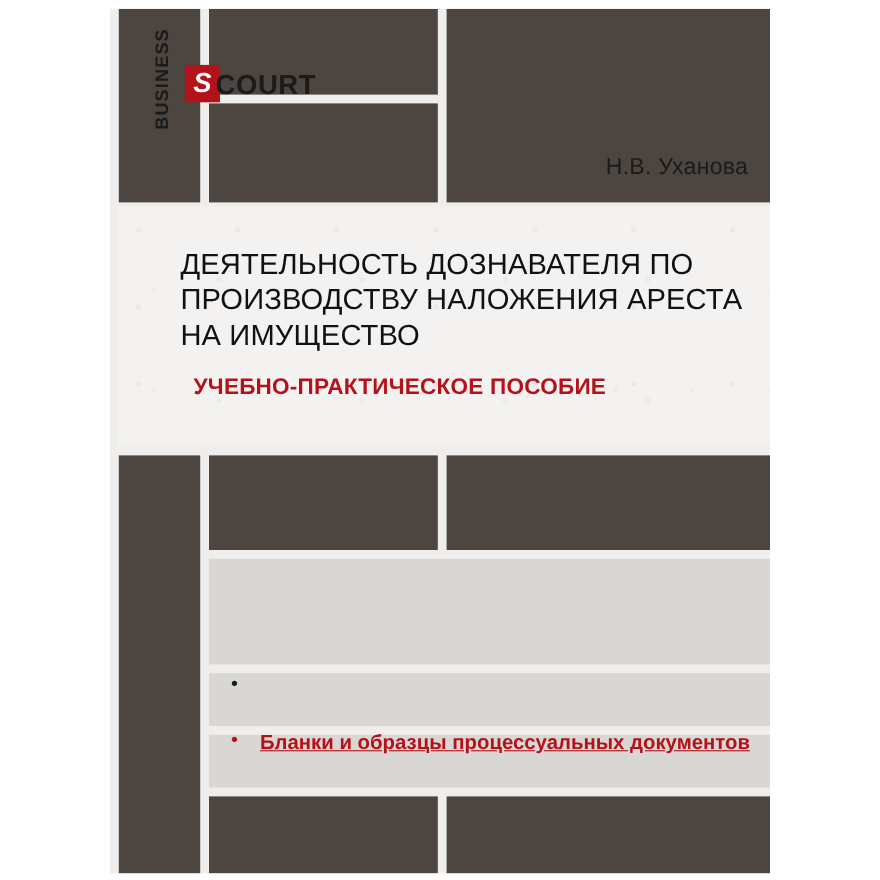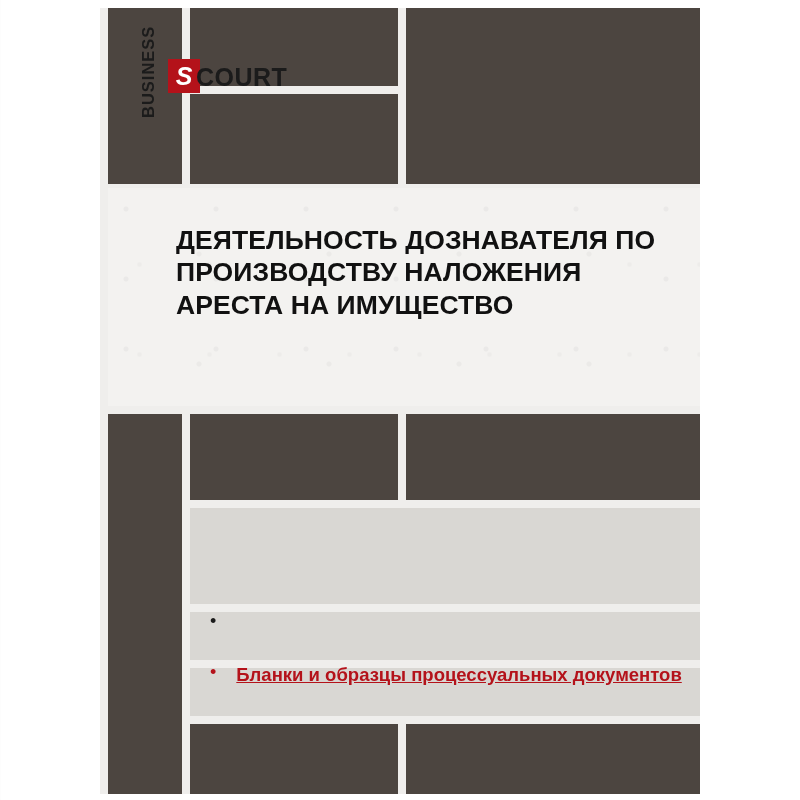--- a/index.html
+++ b/index.html
@@ -128,25 +128,25 @@
     top: 140px;
     font-size: 21px;
     color: #1b1b1b;
     font-weight: normal;
     letter-spacing: 0.2px;
   }
 
   
   .title {
     position: absolute;
-    left: 176px;
+    left: 164px;
     top: 224px;
     width: 520px;
     font-size: 26.5px;
-    font-weight: bold;
+    font-weight: normal;
     line-height: 1.22;
     color: #111111;
     text-transform: uppercase;
     letter-spacing: 0.1px;
   }
   .subtitle {
     position: absolute;
     left: 176px;
     top: 340px;
     width: 520px;
@@ -221,22 +221,24 @@
   <div class="edge edge-bottom"></div>
 
   <div class="logo-wrap">
     <div class="logo-mark">
       <span>S</span>
     </div>
     <div class="logo-word">COURT</div>
     <div class="logo-vert">BUSINESS</div>
   </div>
 
+  <div class="author">Н.В. Уханова</div>
 
   <div class="title">Деятельность дознавателя по производству наложения ареста на имущество</div>
+  <div class="subtitle">Учебно-практическое пособие</div>
 
   <div class="bullets">
     <div class="bullet">
       <span class="dot">•</span>
     </div>
     <div class="bullet">
       <span class="dot red">•</span>
       <span class="txt red">Бланки и образцы процессуальных документов</span>
     </div>
   </div>

